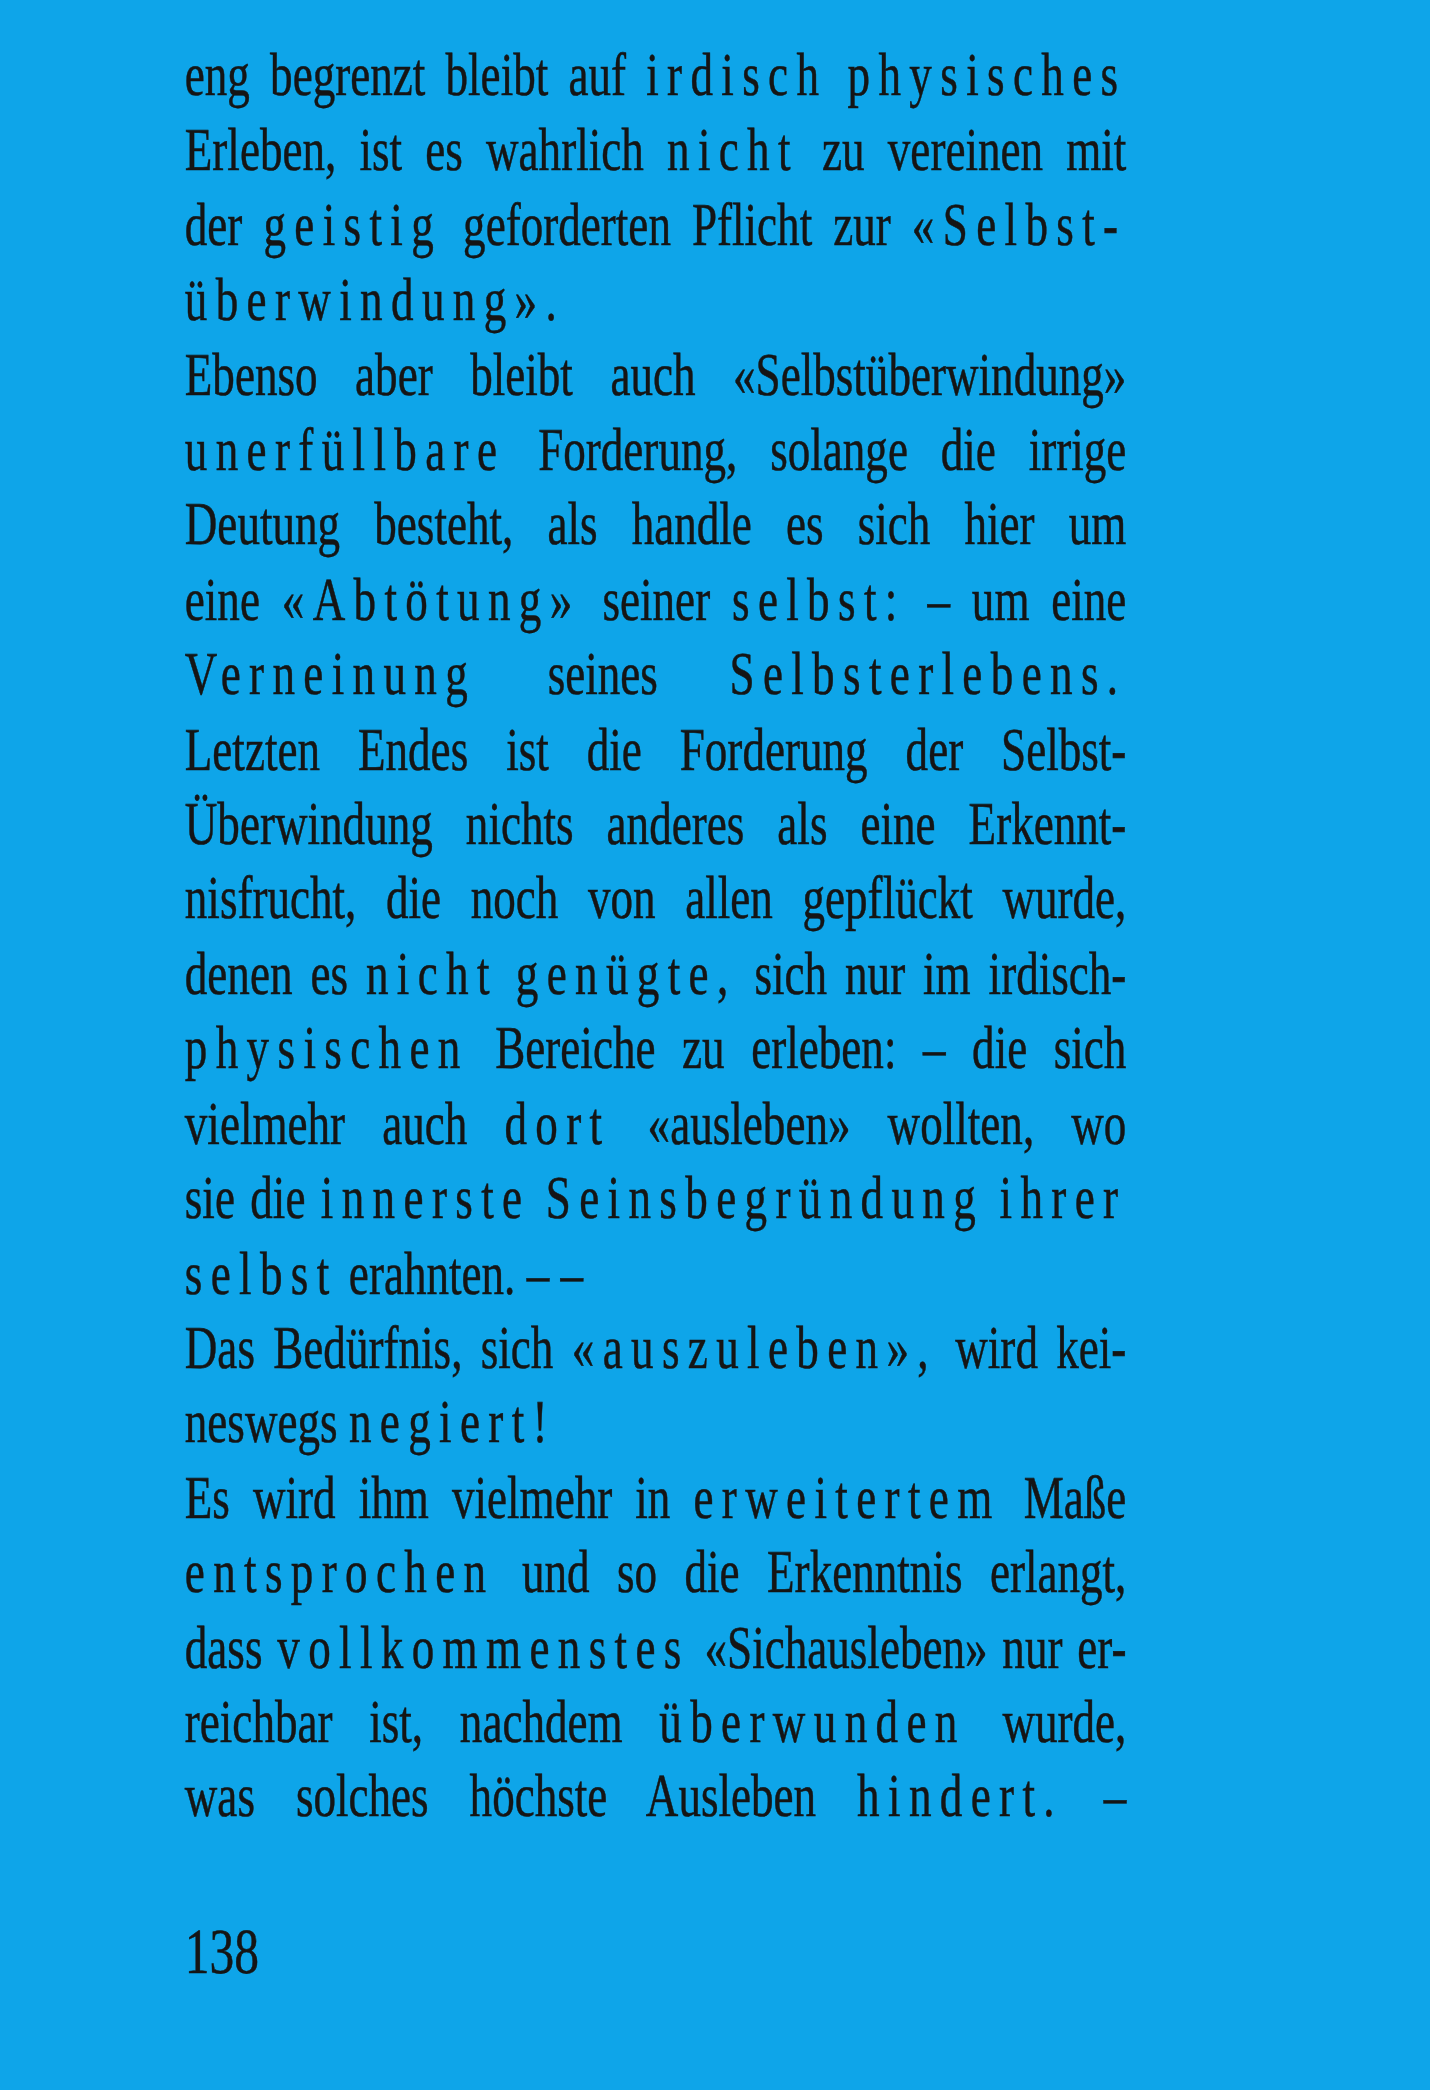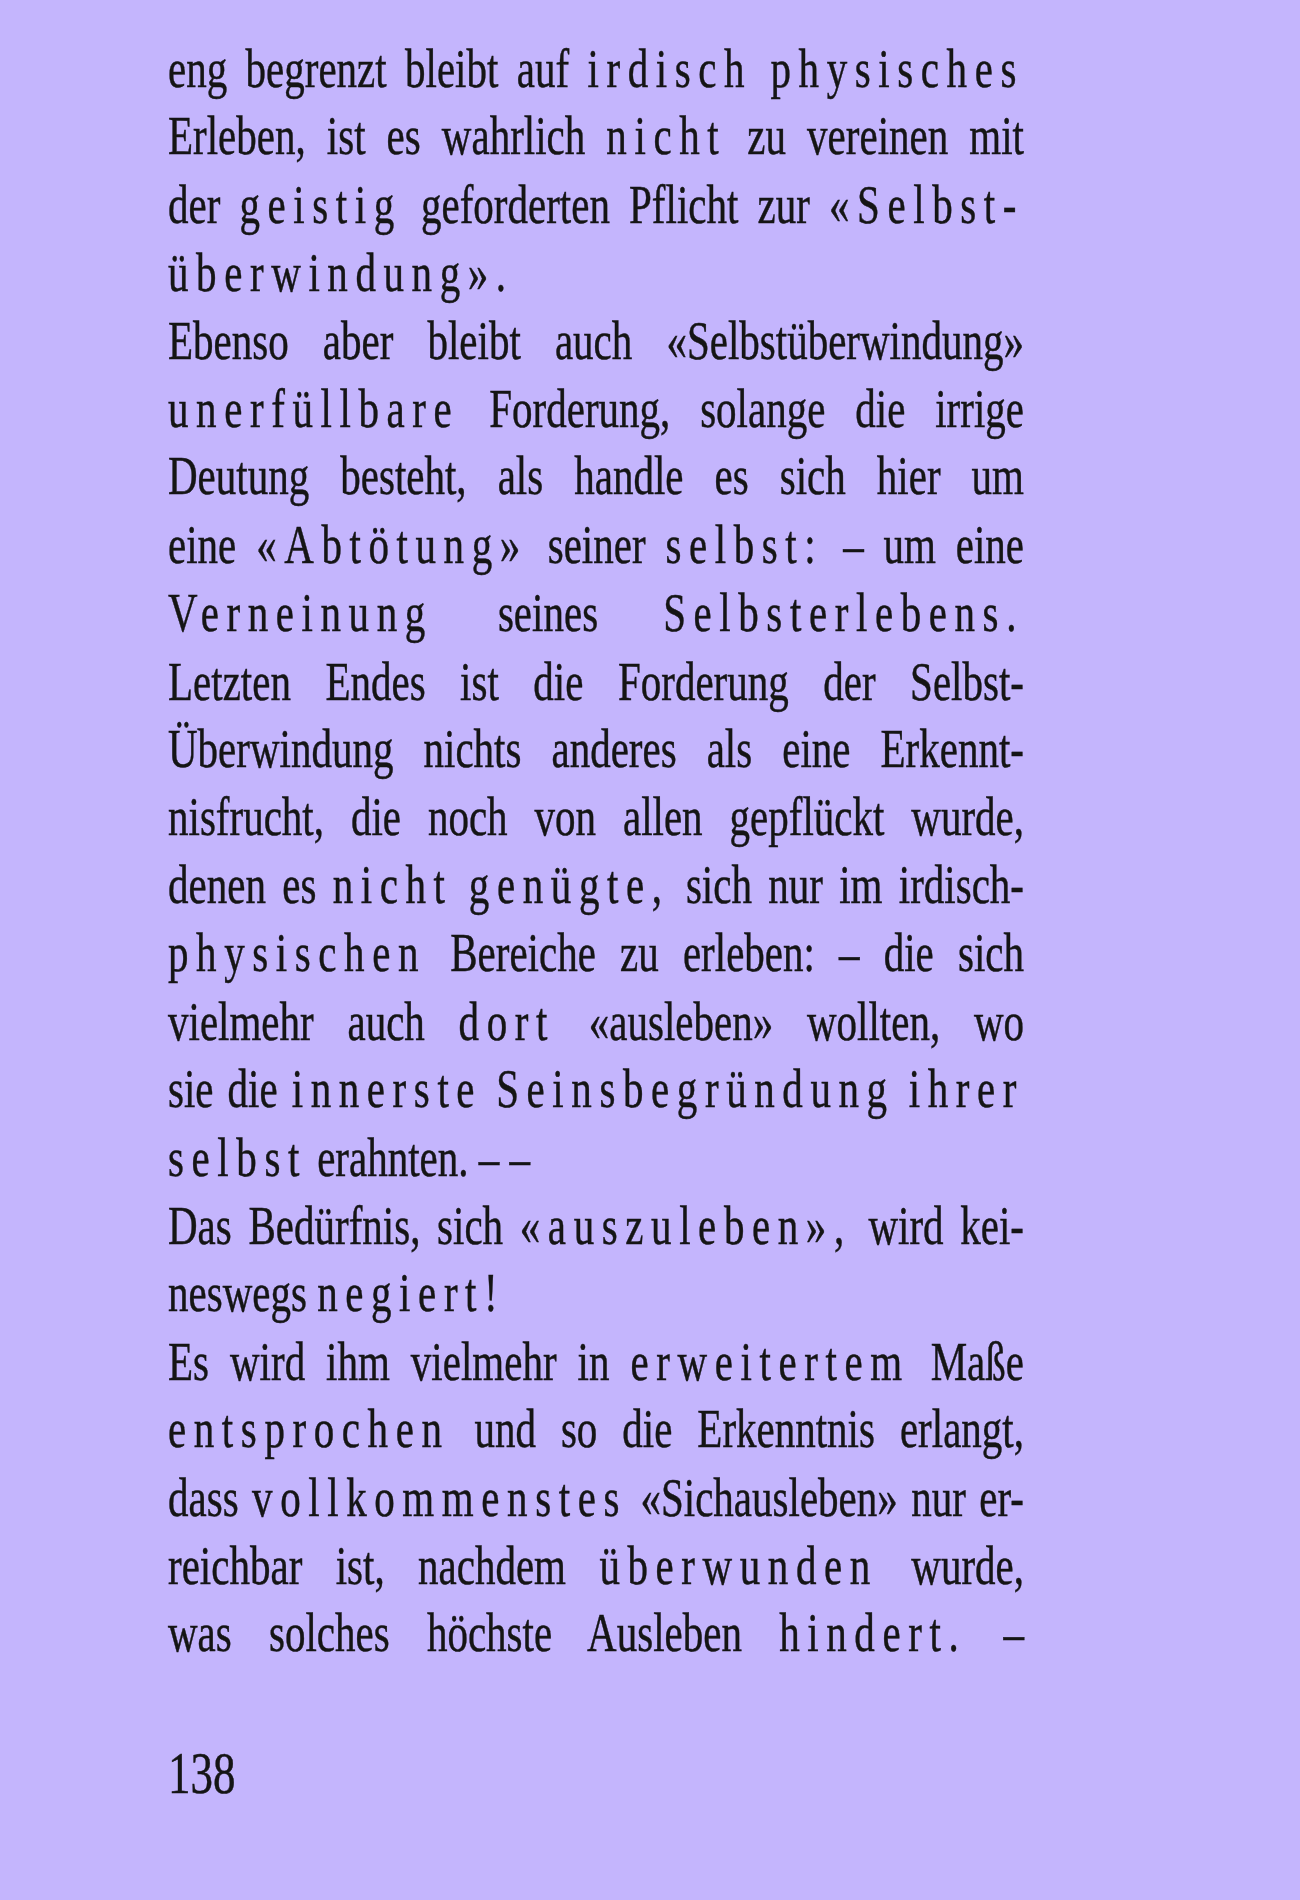--- a/index.html
+++ b/index.html
@@ -4,21 +4,21 @@
 <style>
   html,body{margin:0;padding:0;}
   body{
     width:1300px;height:1900px;
     background:#ffffff;
     position:relative;
     font-family:"Liberation Serif","DejaVu Serif",serif;
     color:#151515;
     overflow:hidden;
   }
-  .page{position:absolute;inset:0;background:#c4b5fd;}
+  .page{position:absolute;inset:0;background:#0ea5e9;}
   .text-block{
     position:absolute;left:168px;top:34px;width:856px;
     font-size:41px;line-height:50.4px;
     transform:scaleY(1.35);transform-origin:0 0;
     -webkit-text-stroke:0.35px #151515;
   }
   .line{text-align:justify;}
   .line-just{text-align-last:justify;}
   .line-last{text-align-last:left;}
   .sp{letter-spacing:0.185em;}

